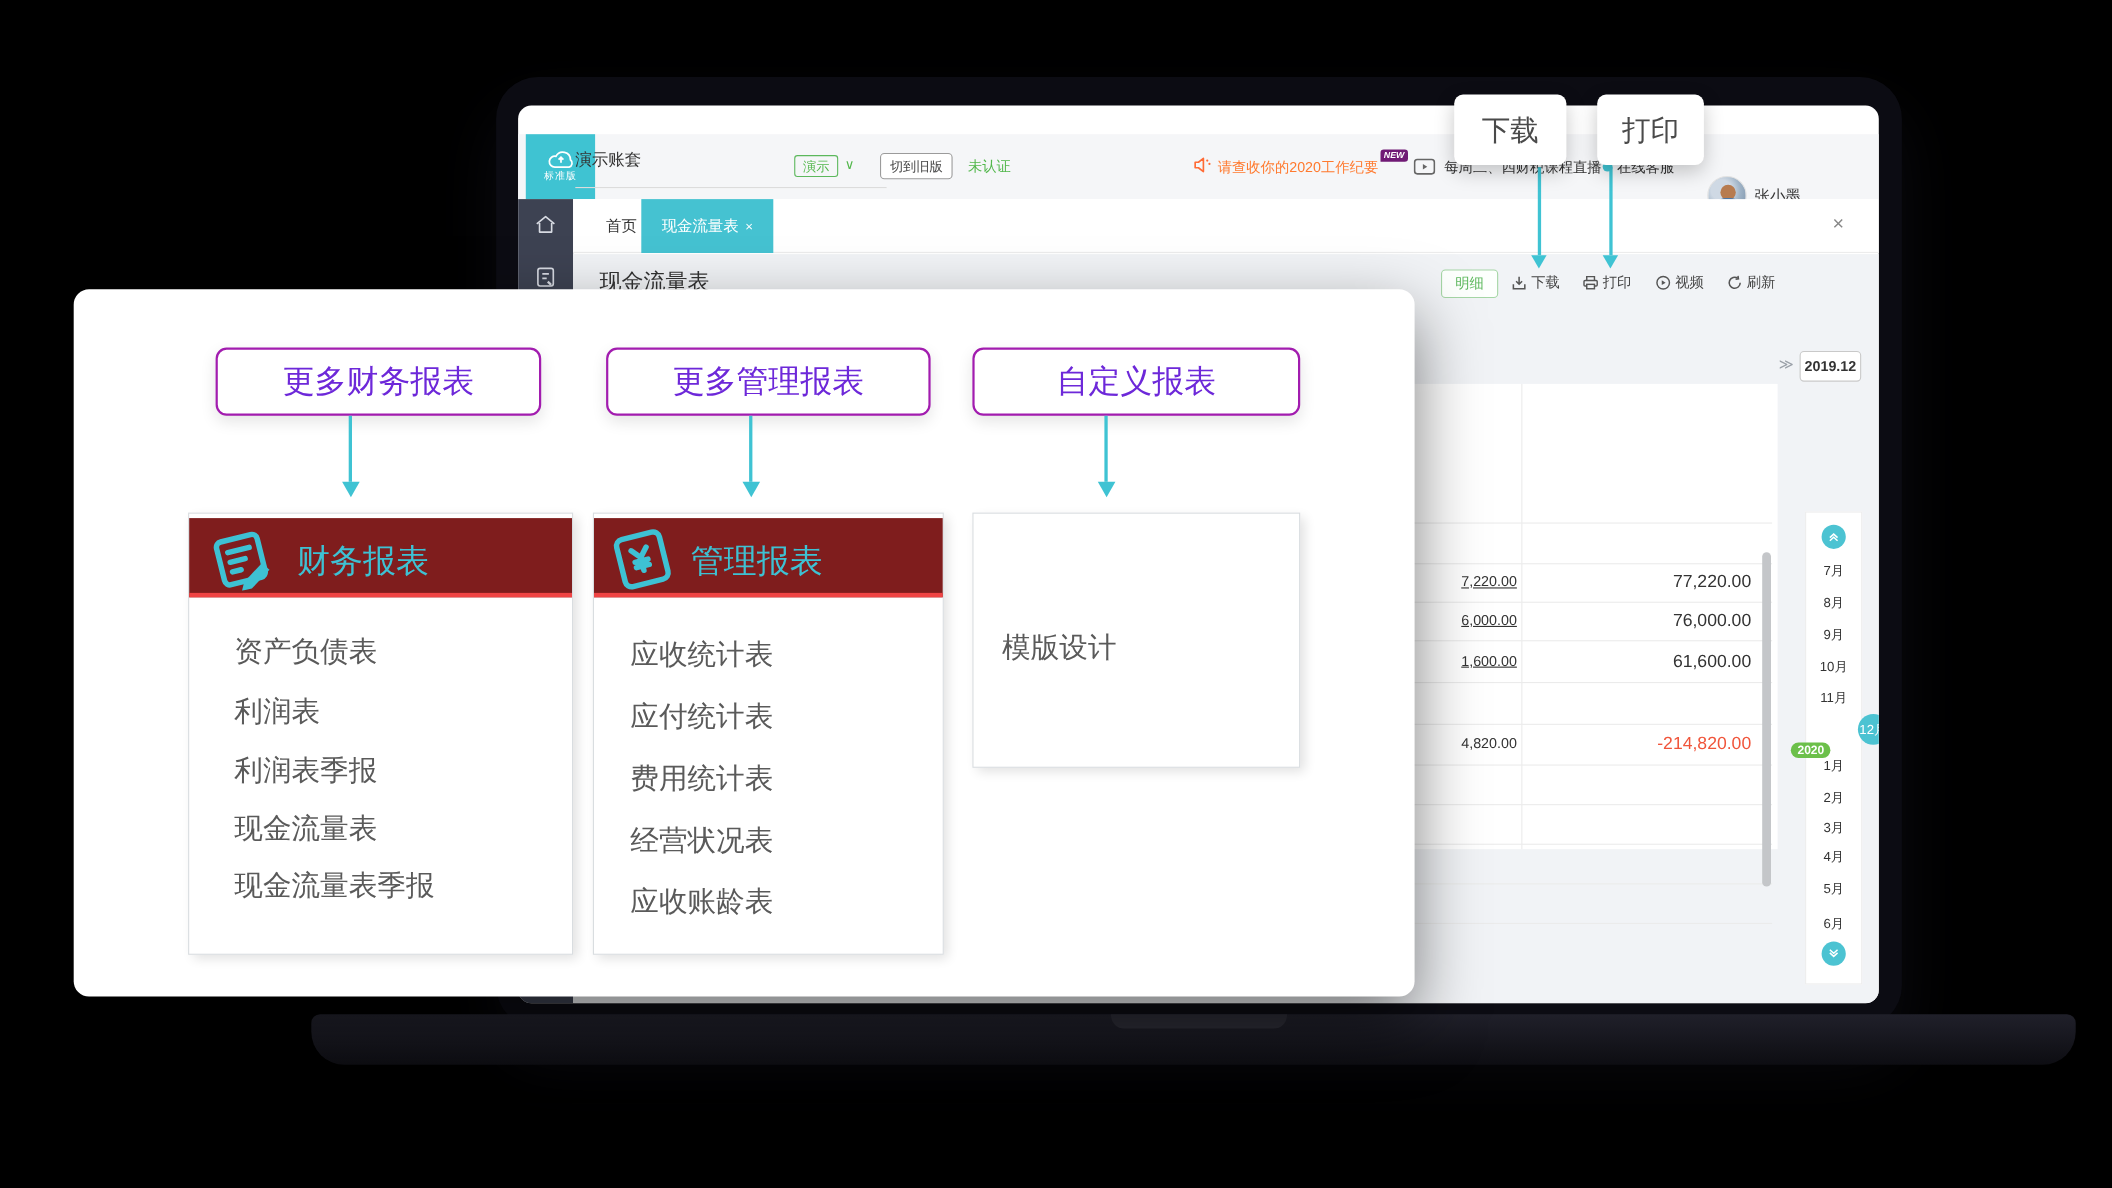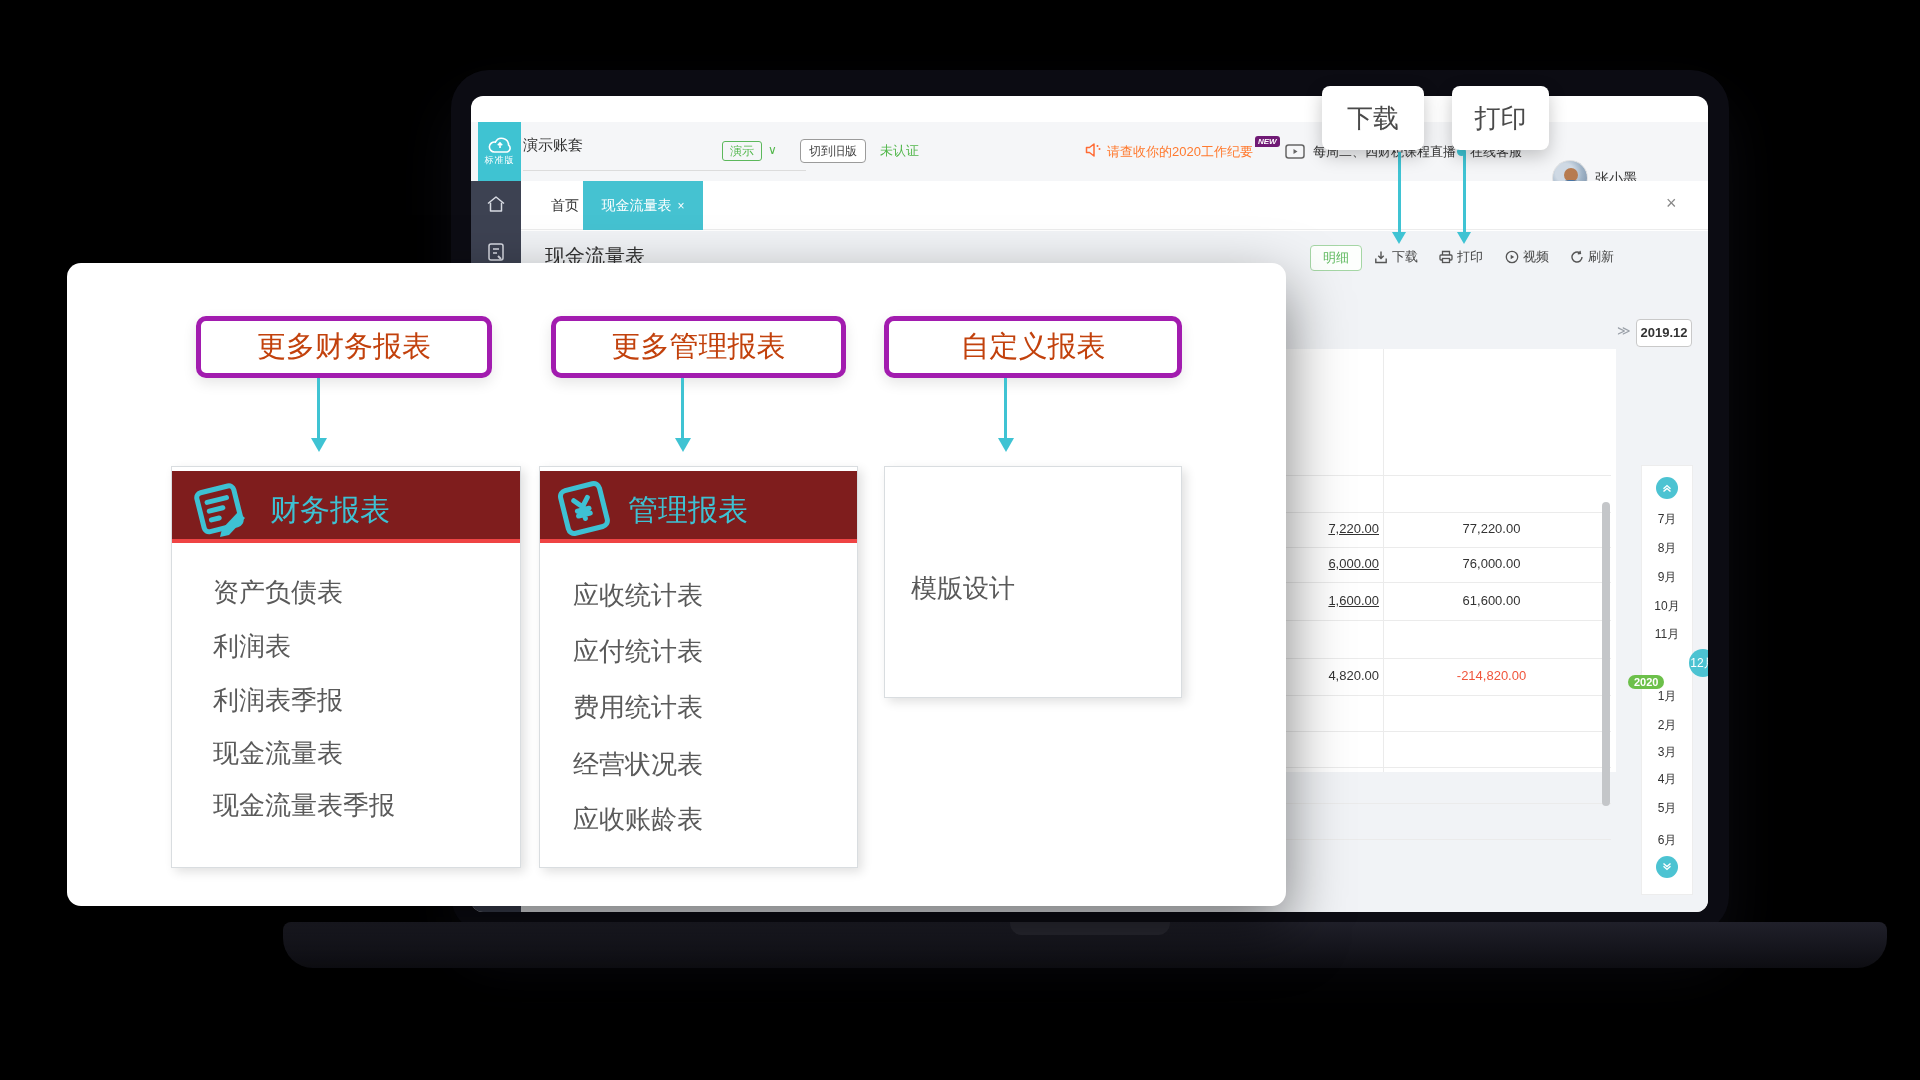--- a/index.html
+++ b/index.html
@@ -13,21 +13,21 @@
   #laptop-base { left:283px; top:922px; width:1604px; height:46px;
     background:linear-gradient(#20202a,#0d0d12); border-radius:8px 8px 30px 30px; }
   #laptop-notch { left:1010px; top:922px; width:160px; height:13px;
     background:#2a2a33; border-radius:0 0 12px 12px; }
 
   
   #app-window { left:471px; top:96px; width:1237px; height:816px;
     background:#fff; border-radius:12px; overflow:hidden; }
 
   #header-band { left:0; top:26px; width:1237px; height:59px; background:#f5f6f8; }
-  #logo { left:7px; top:0; width:43px; height:59px; background:#3fc3d2; color:#fff;
+  #logo { left:7px; top:0; width:63px; height:59px; background:#3fc3d2; color:#fff;
     display:flex; flex-direction:column; align-items:center; justify-content:center; gap:1px; }
   #logo .ed { font-size:9px; letter-spacing:1px; }
   .acct { left:52px; top:14px; font-size:15px; color:#333; }
   #acct-underline { left:52px; top:48px; width:283px; height:1px; background:#dcdcdc; }
   #env-badge { left:251px; top:19px; width:40px; height:20px; border:1px solid #5cb85c;
     border-radius:3px; color:#52b74b; font-size:12px; text-align:center; line-height:18px; }
   #env-caret { left:297px; top:21px; color:#52b74b; font-size:12px; }
   #switch-old { left:329px; top:17px; width:66px; height:24px; background:#fff;
     border:1px solid #9b9b9b; border-radius:4px; font-size:12px; color:#444;
     text-align:center; line-height:22px; }
@@ -75,21 +75,21 @@
   #col-expand { left:1096px; top:92px; color:#9aa0a8; font-size:13px; }
   #period-box { left:1115px; top:88px; width:56px; height:28px; background:#fff;
     border:1px solid #c9c9c9; border-radius:4px; font-size:13px; font-weight:bold;
     color:#333; text-align:center; line-height:26px; }
   #table-body { left:740px; top:118px; width:355px; height:423px; background:#fff; }
   .rline { position:absolute; left:0; width:350px; height:1px; background:#ebebeb; }
   #col-div { position:absolute; left:122px; top:0; width:1px; height:423px; background:#ebebeb; }
   .cell-l { position:absolute; left:0; width:118px; text-align:right; font-size:13px; color:#333;
     text-decoration:underline; }
   .cell-l.nolink { text-decoration:none; }
-  .cell-r { position:absolute; left:130px; width:201px; text-align:center; font-size:13px; color:#333; }
+  .cell-r { position:absolute; left:130px; width:201px; text-align:right; font-size:16px; color:#333; }
   .cell-r.neg { color:#f0553b; }
   #v-scrollbar { left:1081px; top:271px; width:8px; height:304px; background:#c4c6c9; border-radius:4px; }
 
   
   #month-rail { left:1120px; top:234px; width:52px; height:430px; background:#fff; border:1px solid #ededed; }
   .m-item { position:absolute; left:0; width:50px; text-align:center; font-size:12px; color:#333; }
   .m-sel { left:11px; width:28px; height:28px; background:#4cc3d2; border-radius:50%;
     color:#fff; line-height:28px;margin-left:36px; }
   .m-chev { position:absolute; left:14px; width:22px; height:22px; background:#4cc3d2;
     border-radius:50%; color:#fff; display:flex; align-items:center; justify-content:center; }
@@ -104,22 +104,22 @@
   #tip-print { left:1452px; top:86px; width:97px; height:64px; }
   .v-arrow { width:3px; background:#3fc3d3; z-index:45; }
   .v-head { width:0; height:0; border-left:7px solid transparent; border-right:7px solid transparent;
     border-top:12px solid #3fc3d3; z-index:45; }
   #arr-dl-line { left:1398px; top:152px; height:80px; } #arr-dl-head { left:1392px; top:232px; }
   #arr-pr-line { left:1463px; top:152px; height:80px; } #arr-pr-head { left:1457px; top:232px; }
 
   
   #overlay-card { left:67px; top:263px; width:1219px; height:643px; background:#fff;
     border-radius:14px; box-shadow:0 24px 60px rgba(0,0,0,.5); z-index:40; }
-  .callout { position:absolute; top:53px; height:62px; background:#fff; border:5px solid #a21caf;
-    border-radius:10px; box-shadow:0 5px 14px rgba(0,0,0,.10); font-size:29px; color:#c2410c;
+  .callout { position:absolute; top:53px; height:62px; background:#fff; border:2px solid #a21caf;
+    border-radius:10px; box-shadow:0 5px 14px rgba(0,0,0,.10); font-size:29px; color:#6d28d9;
     display:flex; align-items:center; justify-content:center; }
   #callout-0 { left:129px; width:296px; } #callout-1 { left:484px; width:295px; }
   #callout-2 { left:817px; width:298px; }
   .c-line { position:absolute; top:115px; width:3px; height:60px; background:#3fc3d3; }
   .c-head { position:absolute; top:175px; width:0; height:0; border-left:8px solid transparent;
     border-right:8px solid transparent; border-top:14px solid #3fc3d3; }
   .panel { position:absolute; top:203px; background:#fff; border:1px solid #d9dde0;
     box-shadow:4px 4px 10px rgba(0,0,0,.12); }
   #panel-0 { left:104px; width:350px; height:402px; }
   #panel-1 { left:472px; width:319px; height:402px;padding-left:36px; }

